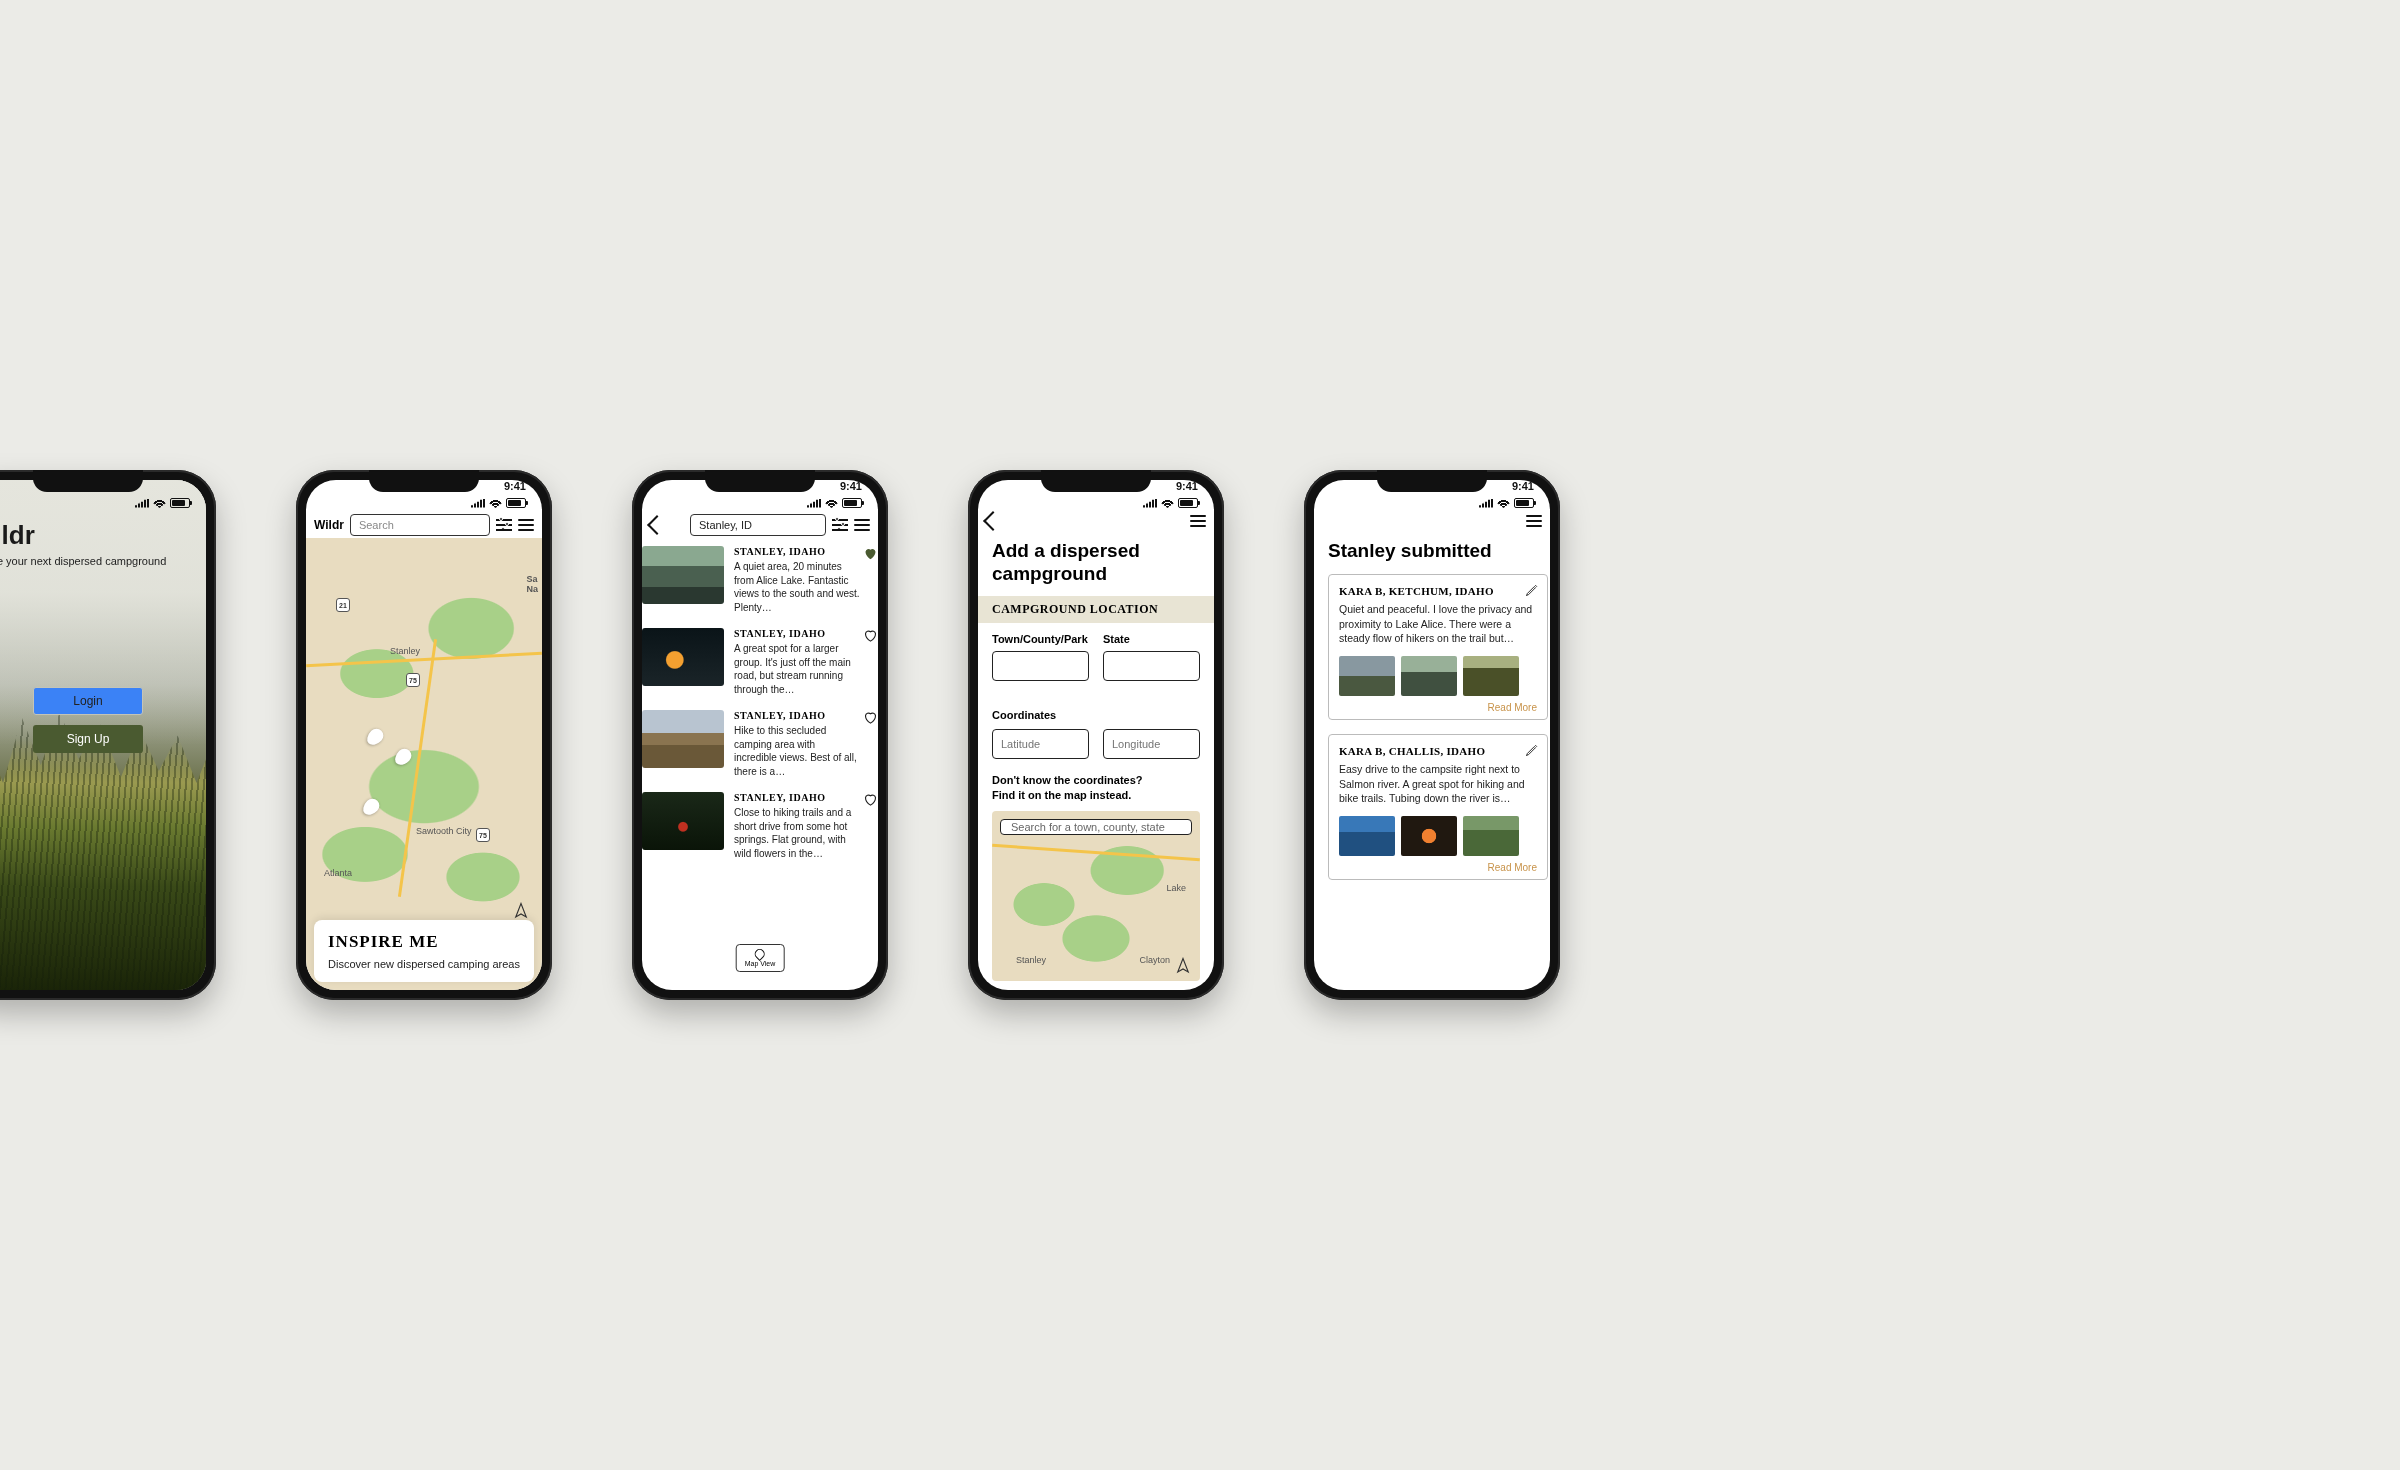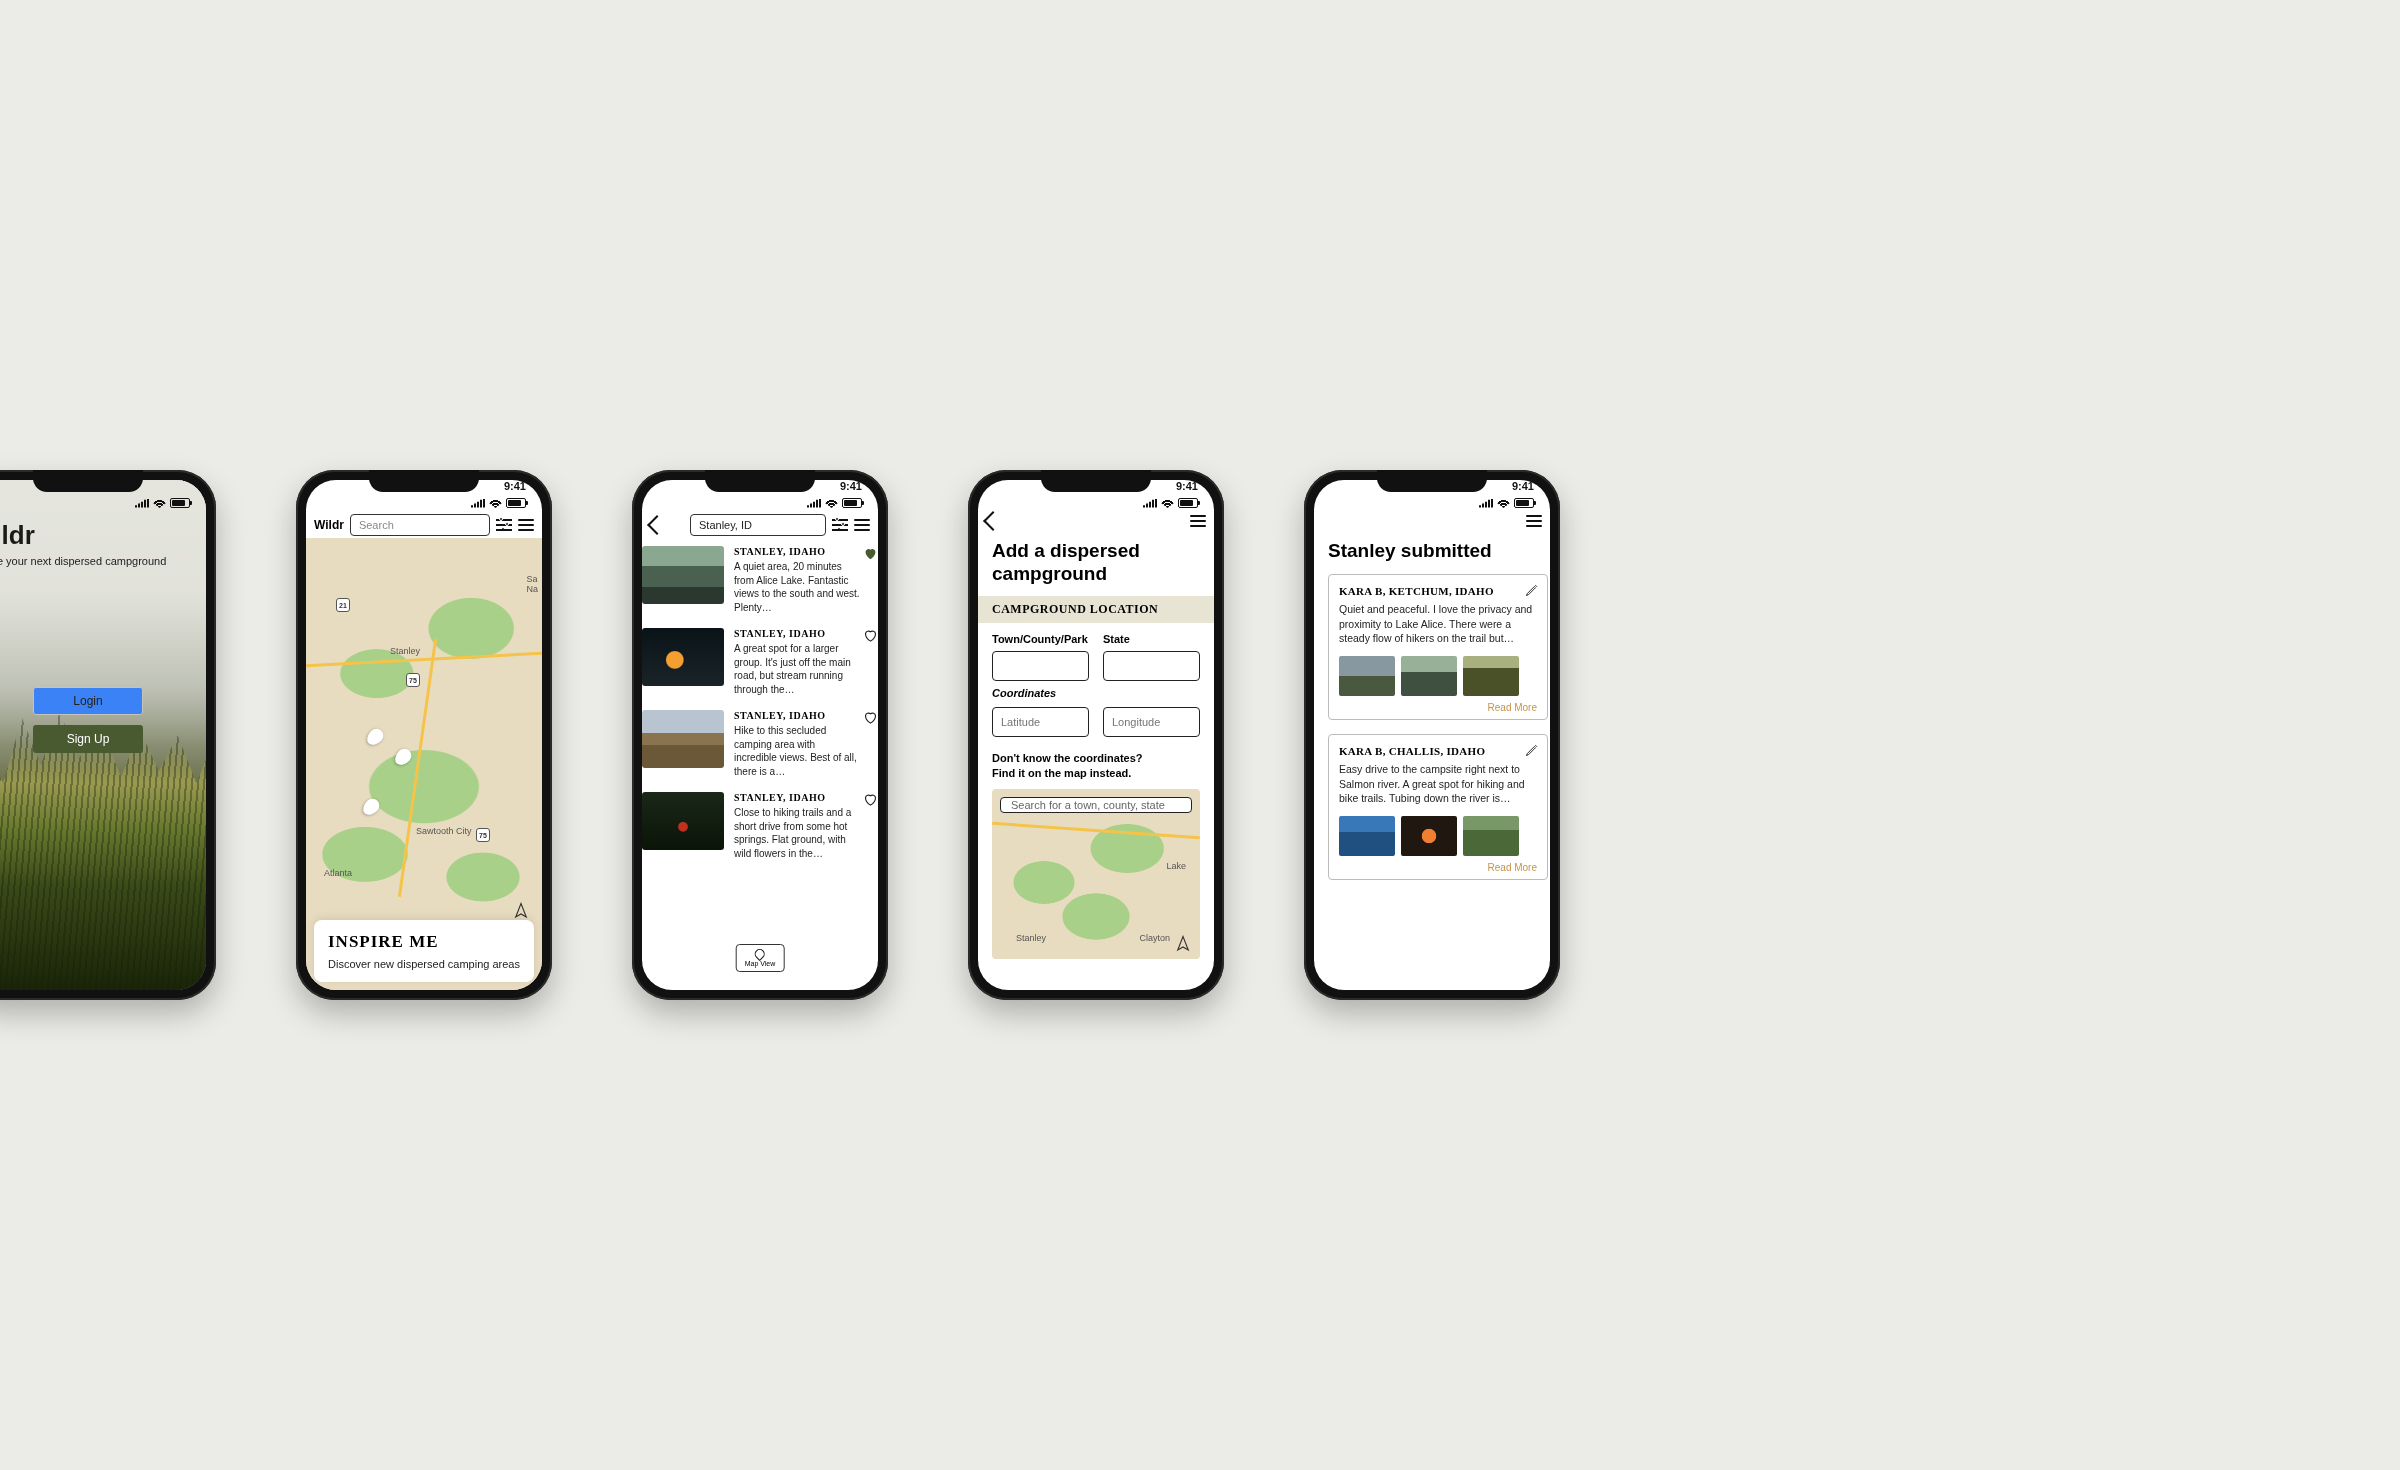--- a/index.html
+++ b/index.html
@@ -225,21 +225,21 @@
     </div>
     <div class="mapbg">
       <div class="road h1"></div>
       <div class="road v1"></div>
       <div class="shield" style="top:60px; left:30px;">21</div>
       <div class="shield" style="top:135px; left:100px;">75</div>
       <div class="shield" style="top:290px; left:170px;">75</div>
       <div class="town-label" style="top:108px; left:84px;">Stanley</div>
       <div class="town-label" style="top:288px; left:110px;">Sawtooth City</div>
       <div class="town-label" style="top:330px; left:18px;">Atlanta</div>
-      <div class="town-label" style="top:36px; right:4px; white-space:pre;">Sa
+      <div class="town-label" style="top:36px; right:4px; white-space:pre;font-weight:bold;">Sa
 Na</div>
       <div class="pin" style="top:190px; left:62px;"></div>
       <div class="pin" style="top:210px; left:90px;"></div>
       <div class="pin" style="top:260px; left:58px;"></div>
       <div class="compass"><svg viewBox="0 0 24 24">
               <path d="M12 2 L5 20 L12 16 L19 20 Z" fill="none" stroke="#333" stroke-width="1.5"></path>
             </svg></div>
       <div class="inspire-card">
         <h3 class="hand-font">INSPIRE ME</h3>
         <p>Discover new dispersed camping areas</p>
@@ -346,21 +346,21 @@
             <span></span>
           </div>
     </div>
     <div class="form-wrap">
       <h2>Add a dispersed campground</h2>
       <div class="section-label hand-font">CAMPGROUND LOCATION</div>
       <div class="field-row">
         <div class="field"><label>Town/County/Park</label><input style=""></div>
         <div class="field"><label>State</label><input style=""></div>
       </div>
-      <div style="margin-top:2px;font-style:italic;"><label style="font-size:11px; font-weight:700;">Coordinates</label></div>
+      <div style="margin-top:24px;"><label style="font-size:11px; font-weight:700;">Coordinates</label></div>
       <div class="field-row" style="margin-top:6px;">
         <div class="field"><input placeholder="Latitude" style=""></div>
         <div class="field"><input placeholder="Longitude" style=""></div>
       </div>
       <div class="hint"><span>Don't know the coordinates?</span><br><span>Find it on the map instead.</span></div>
       <div class="mini-map">
         <div class="road"></div>
         <div class="town-label" style="bottom:16px; left:24px;">Stanley</div>
         <div class="town-label" style="bottom:16px; right:30px;">Clayton</div>
         <div class="town-label" style="top:72px; right:14px;">Lake</div>

